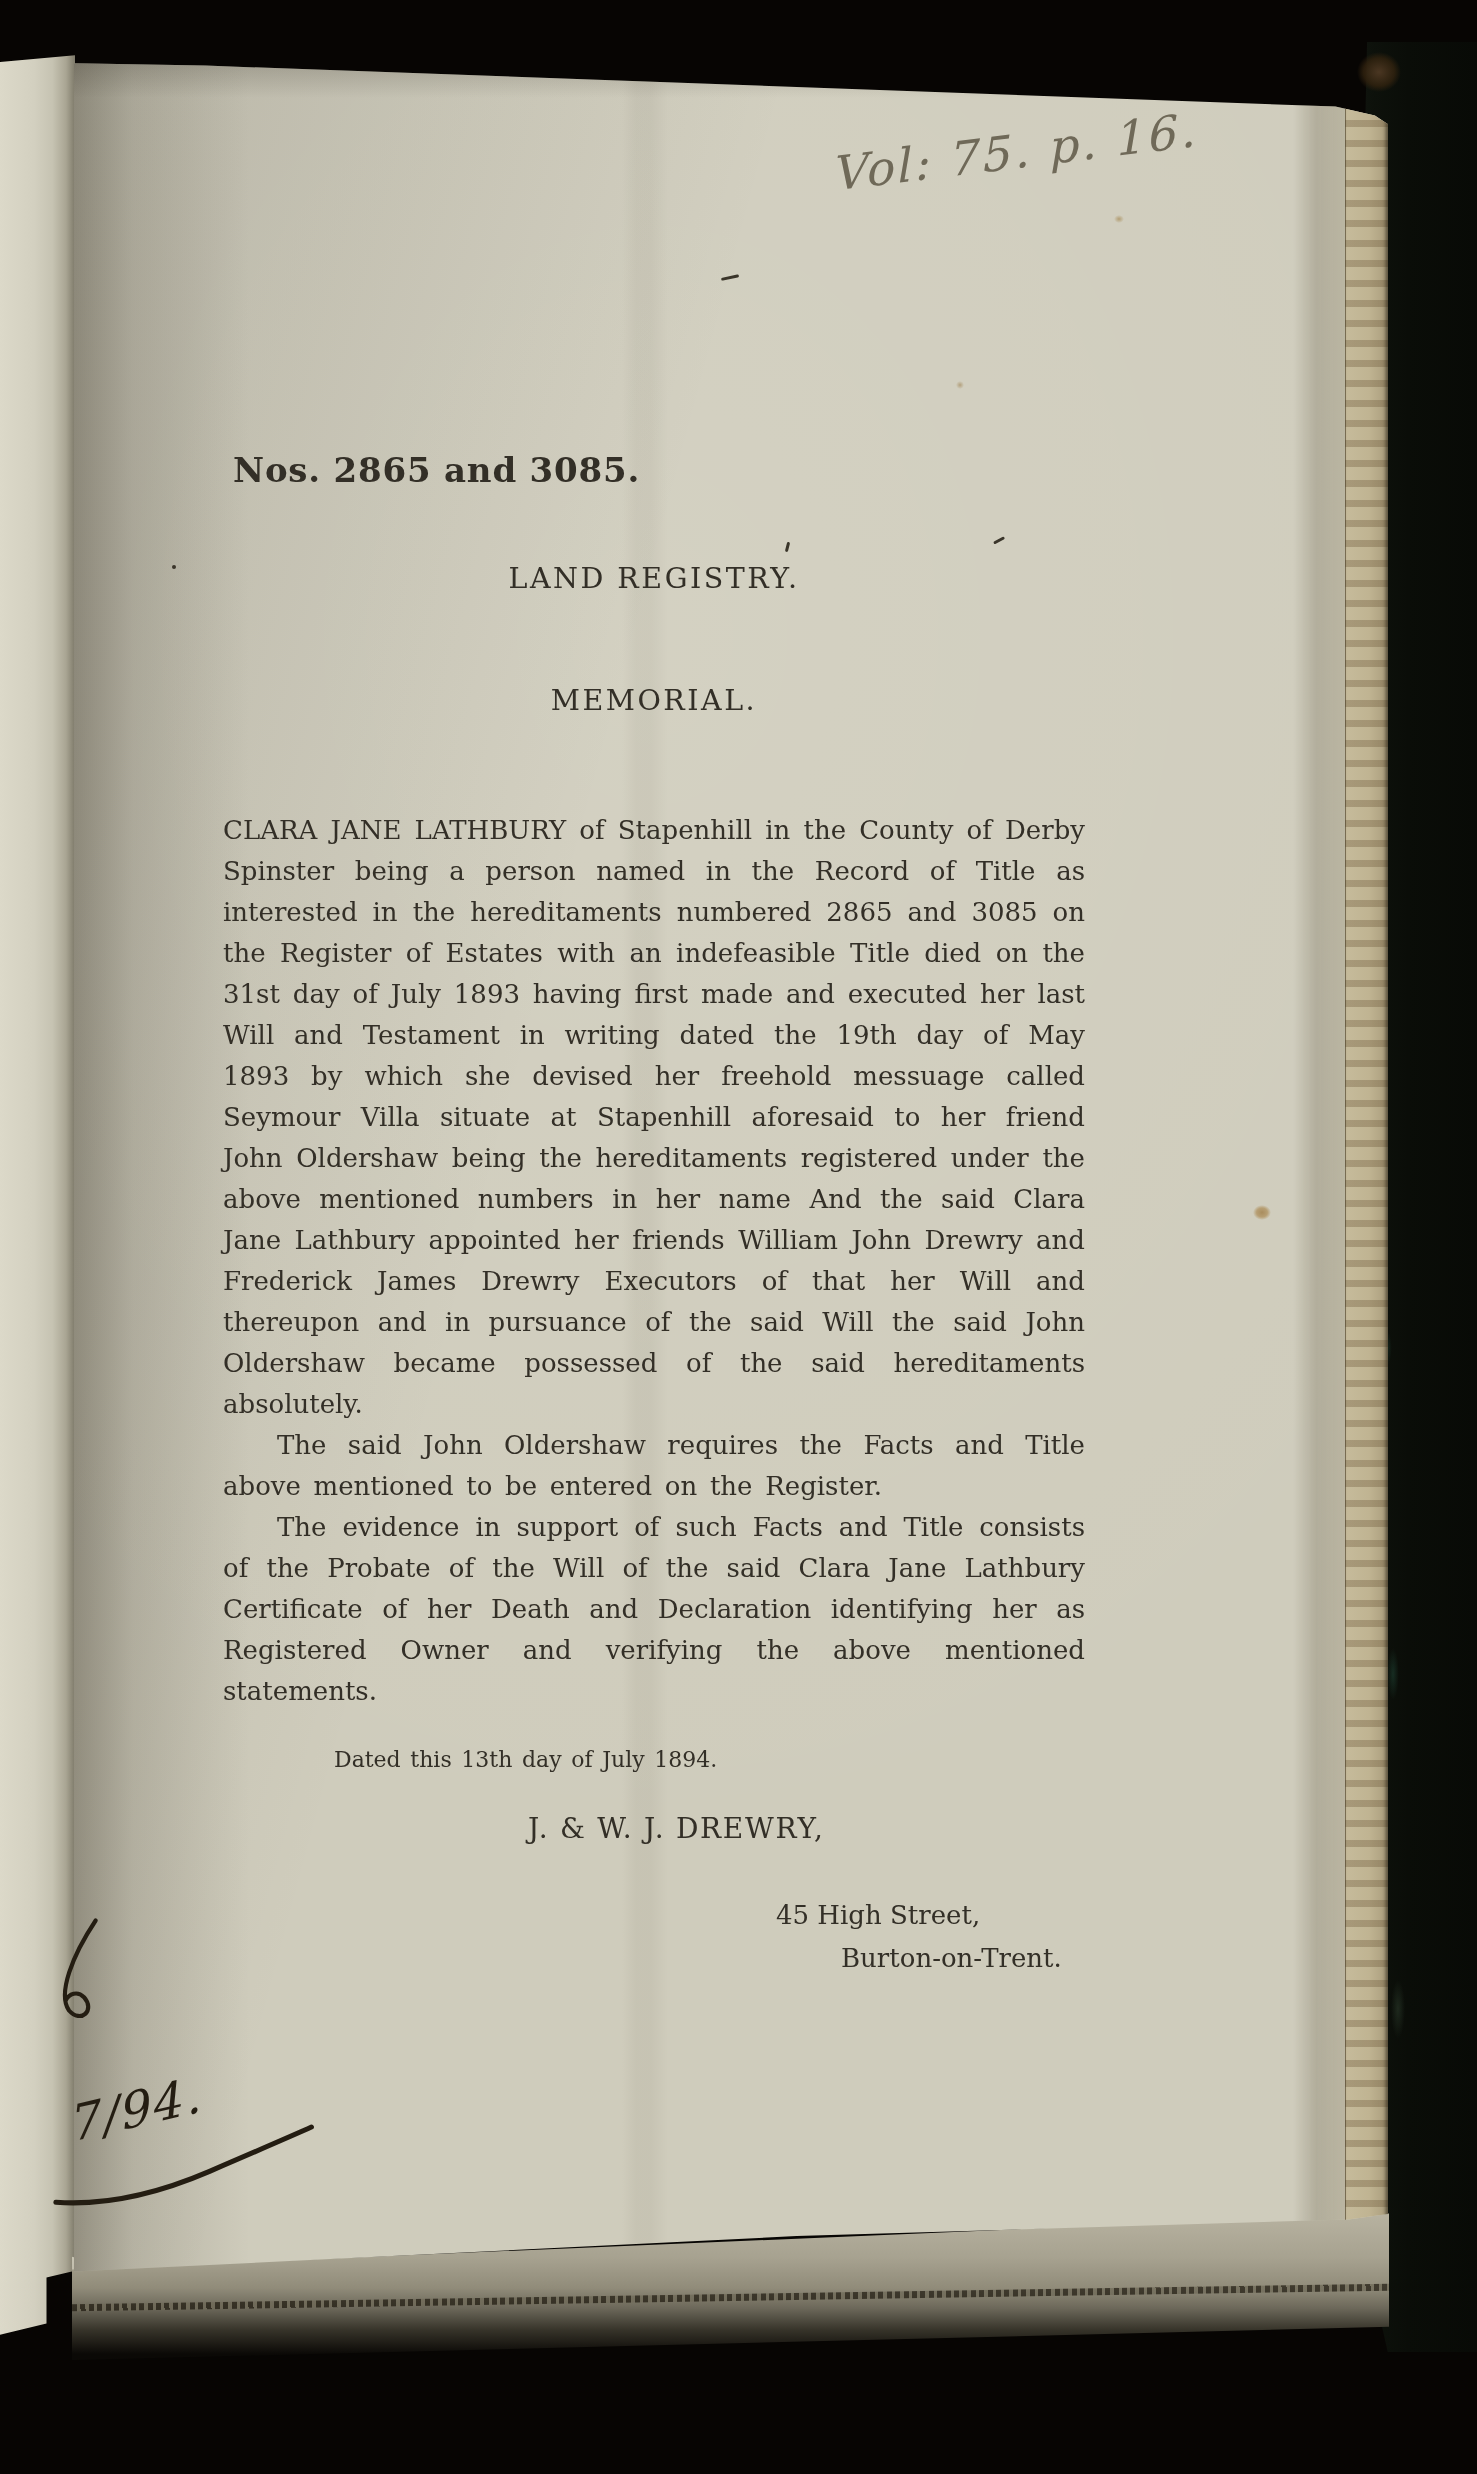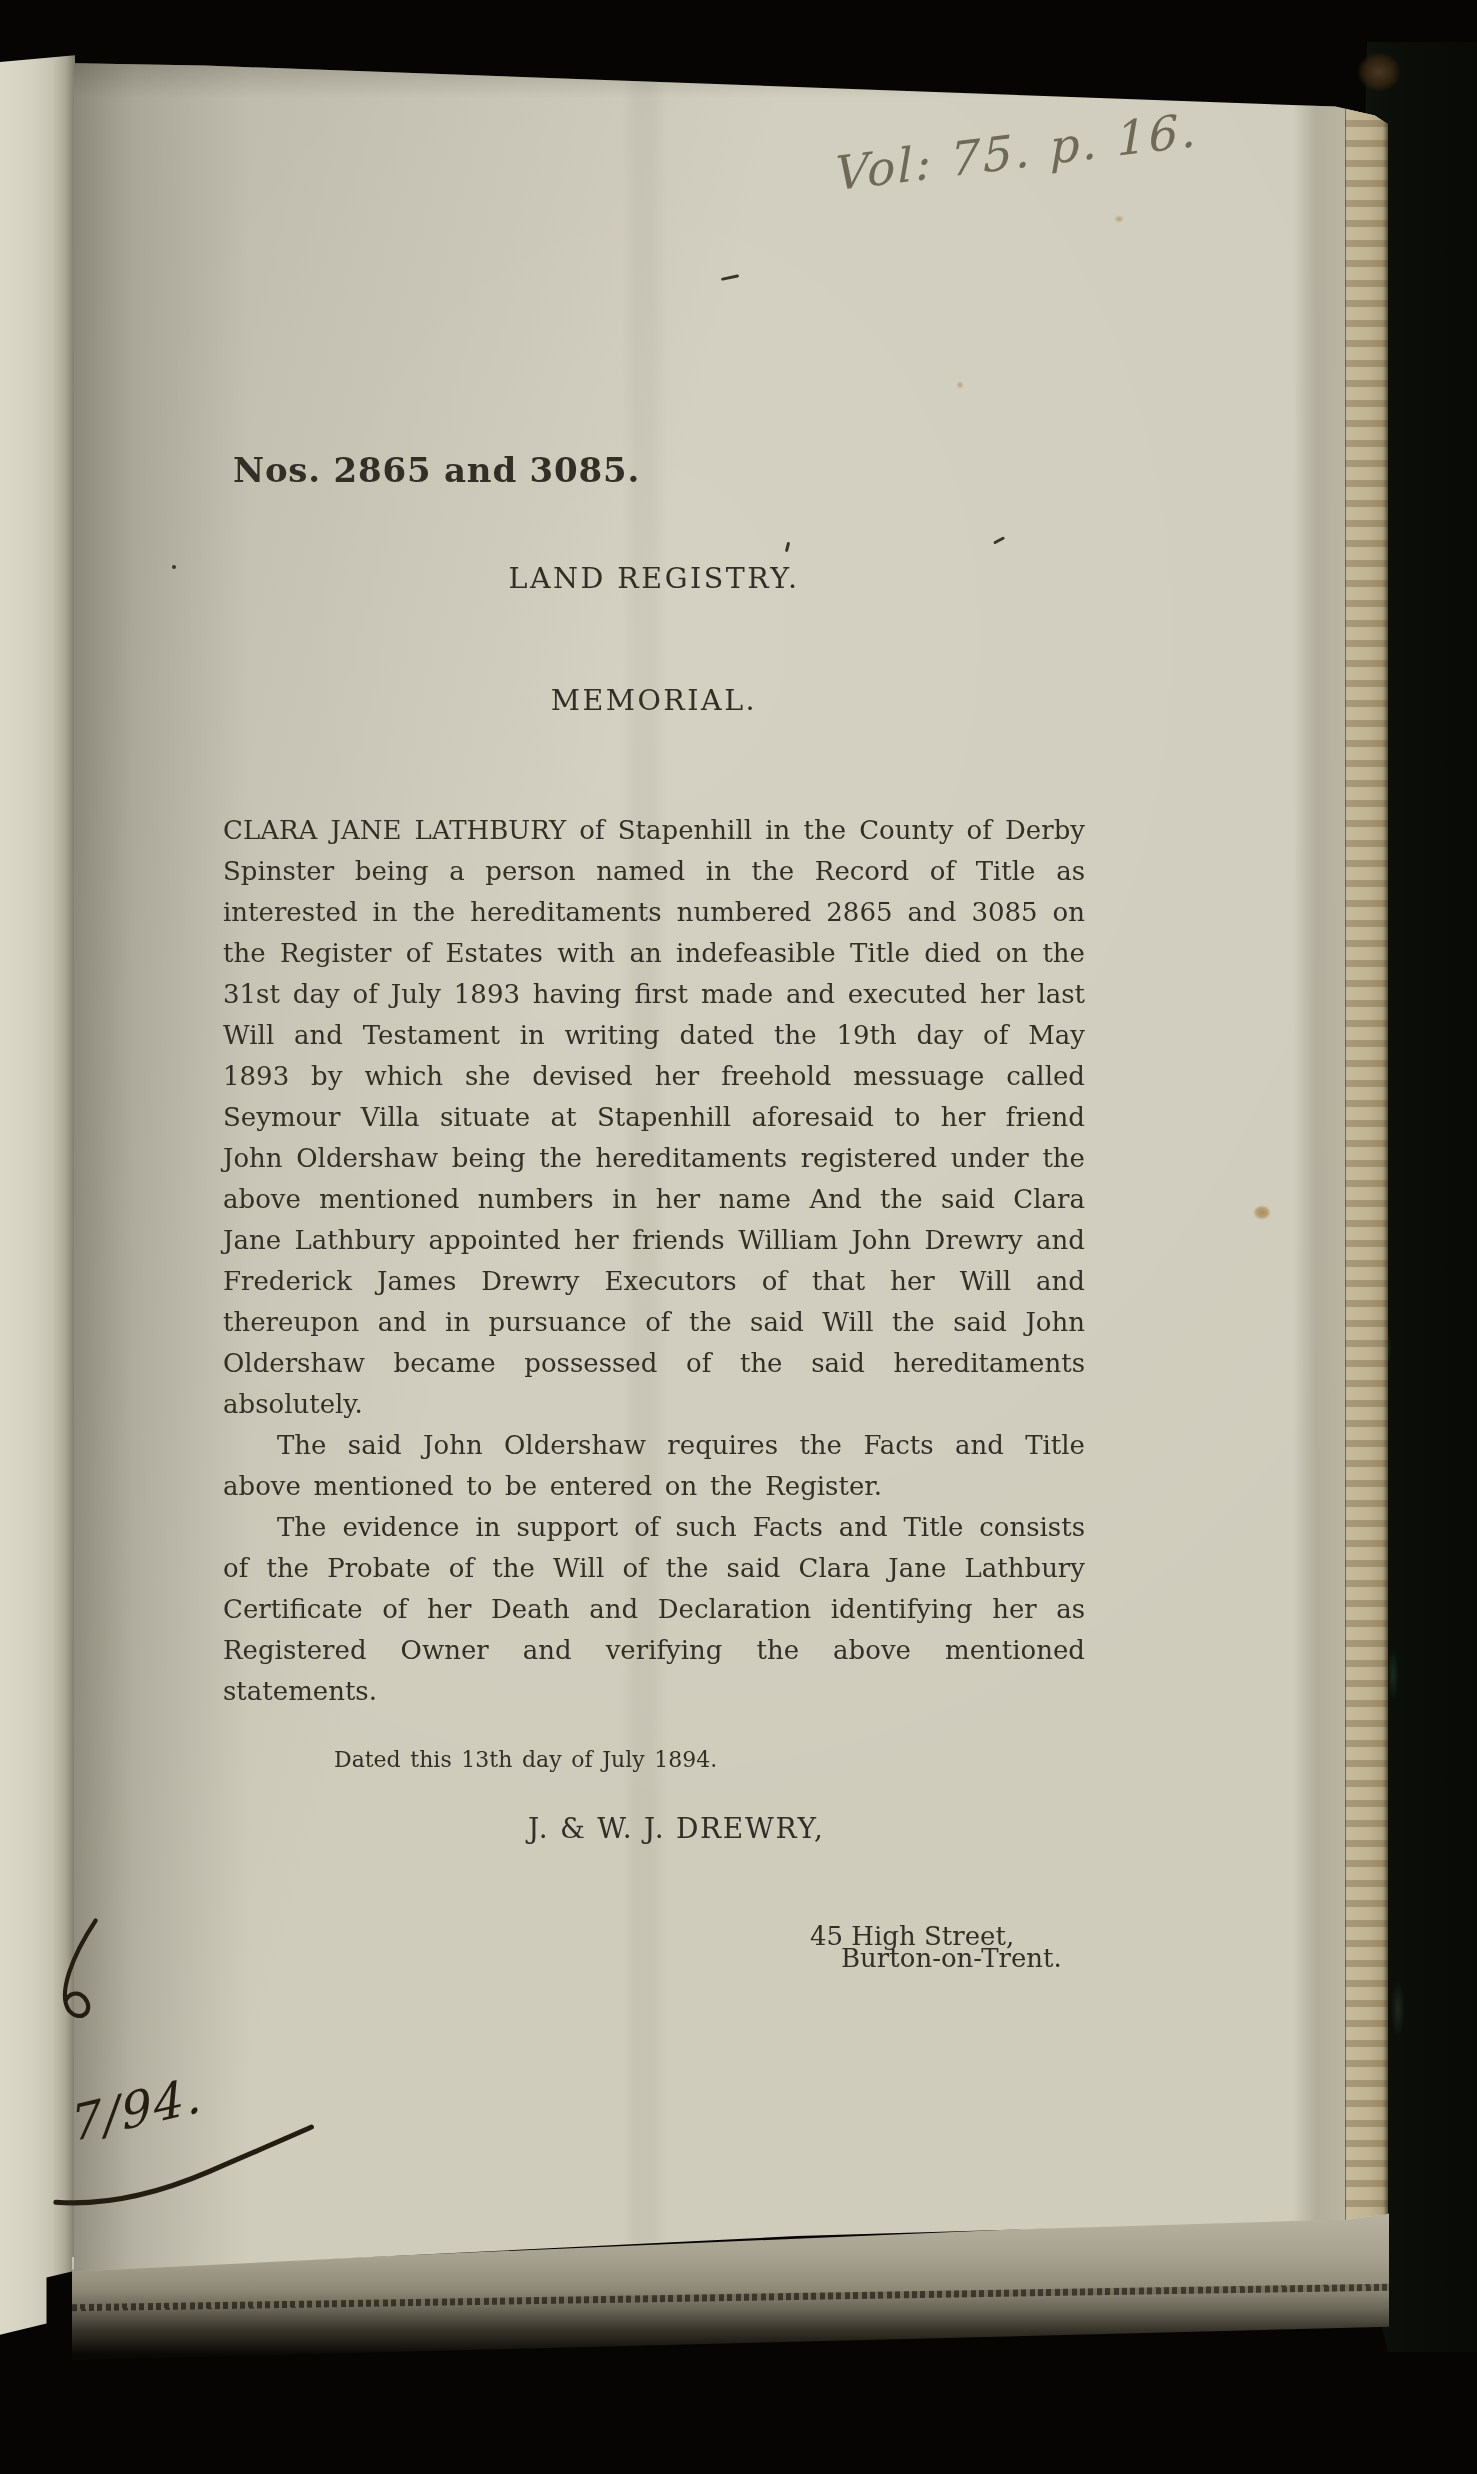--- a/index.html
+++ b/index.html
@@ -84,21 +84,21 @@
   .body-text{
     left:149px;top:750px;width:862px;
     font-size:26px;line-height:41px;text-align:justify;word-spacing:.17em;
   }
   .body-text p{margin:0;}
   .body-text p + p{text-indent:54px;}
   .dated{left:260px;top:1687px;font-size:22px;word-spacing:.12em;}
   .sig-firm{left:454px;top:1752px;font-size:28px;letter-spacing:1.7px;}
   .sig-solicitors{left:352px;top:1798px;font-size:26px;}
   .smallcaps{font-variant:small-caps;letter-spacing:0.8px;}
-  .sig-street{left:736px;top:1840px;font-size:26px;margin-top:21px;}
+  .sig-street{left:702px;top:1840px;font-size:26px;}
   .sig-town{left:767px;top:1883px;font-size:26px;}
   
   .hand{font-style:italic;white-space:nowrap;}
   .volume-note{
     position:absolute;left:760px;top:64px;
     font-size:47px;letter-spacing:2.5px;color:#6f6958;
     transform:rotate(-7deg) skewX(-6deg);
   }
   .filing-note{
     position:absolute;left:70px;top:2081px;

